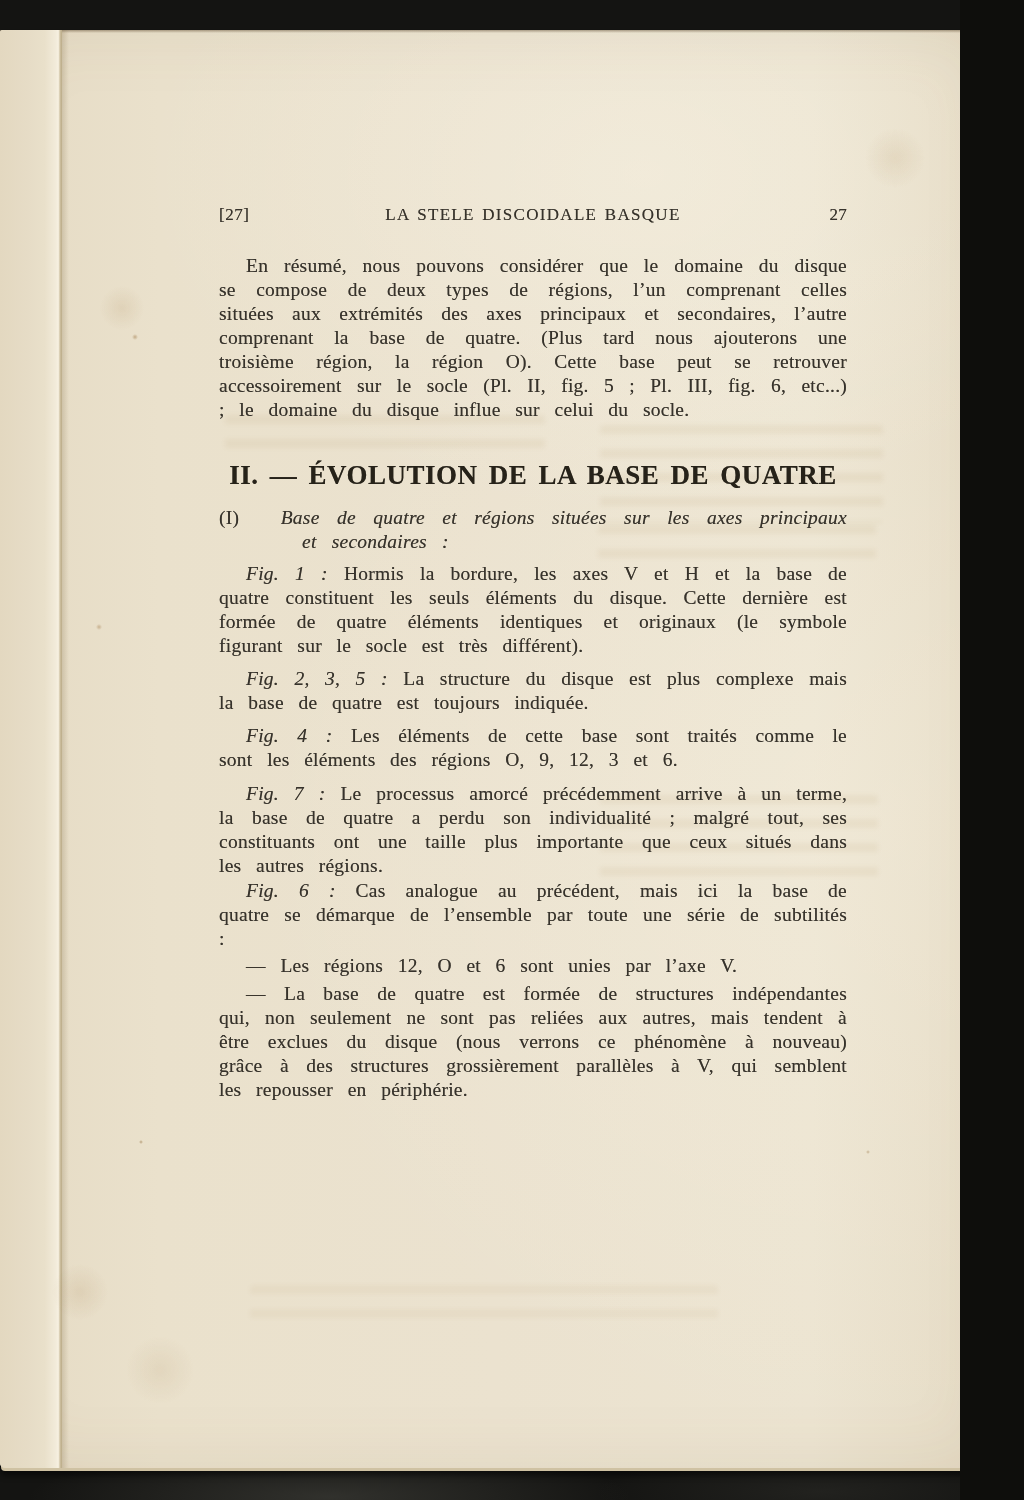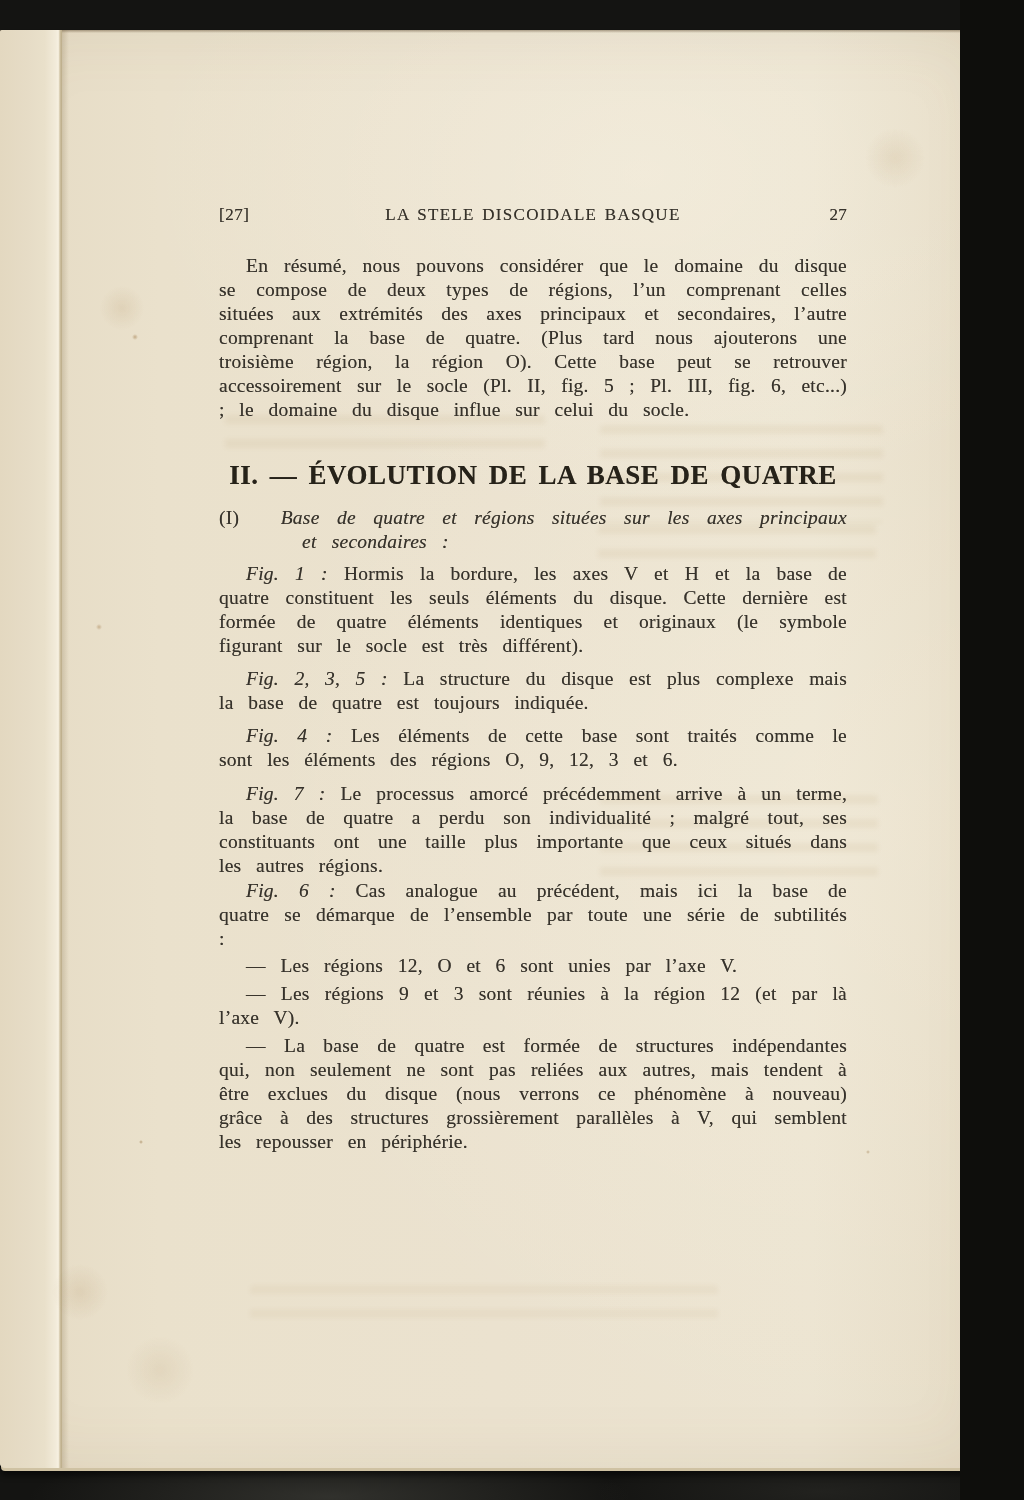--- a/index.html
+++ b/index.html
@@ -123,17 +123,16 @@
 
       <p class="para mt-fig235"><i class="lead">Fig. 2, 3, 5 :</i> <span>La structure du disque est plus complexe mais la base de quatre est toujours indiquée.</span></p>
 
       <p class="para mt-fig4"><i class="lead">Fig. 4 :</i> <span>Les éléments de cette base sont traités comme le sont les éléments des régions O, 9, 12, 3 et 6.</span></p>
 
       <p class="para mt-fig7"><i class="lead">Fig. 7 :</i> <span>Le processus amorcé précédemment arrive à un terme, la base de quatre a perdu son individualité ; malgré tout, ses constituants ont une taille plus importante que ceux situés dans les autres régions.</span></p>
 
       <p class="para mt-fig6"><i class="lead">Fig. 6 :</i> <span>Cas analogue au précédent, mais ici la base de quatre se démarque de l’ensemble par toute une série de subtilités :</span></p>
 
       <p class="para mt-b1">— Les régions 12, O et 6 sont unies par l’axe V.</p>
-      <p class="para mt-b2">— Les régions 9 et 3 sont réunies à la région 12 (et par là l’axe V).</p>
       <p class="para mt-b3">— La base de quatre est formée de structures indépendantes qui, non seulement ne sont pas reliées aux autres, mais tendent à être exclues du disque (nous verrons ce phénomène à nouveau) grâce à des structures grossièrement parallèles à V, qui semblent les repousser en périphérie.</p>
     </div>
   </div>
 </div>
 
 </body></html>

